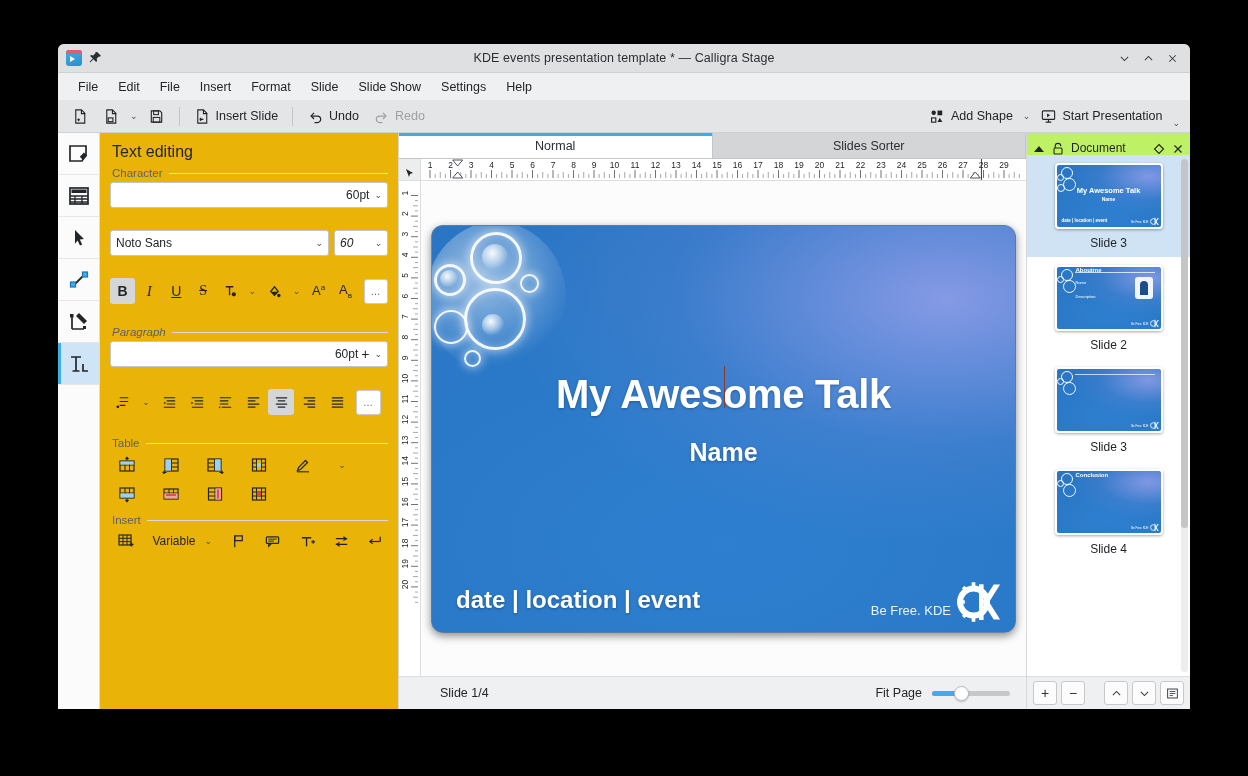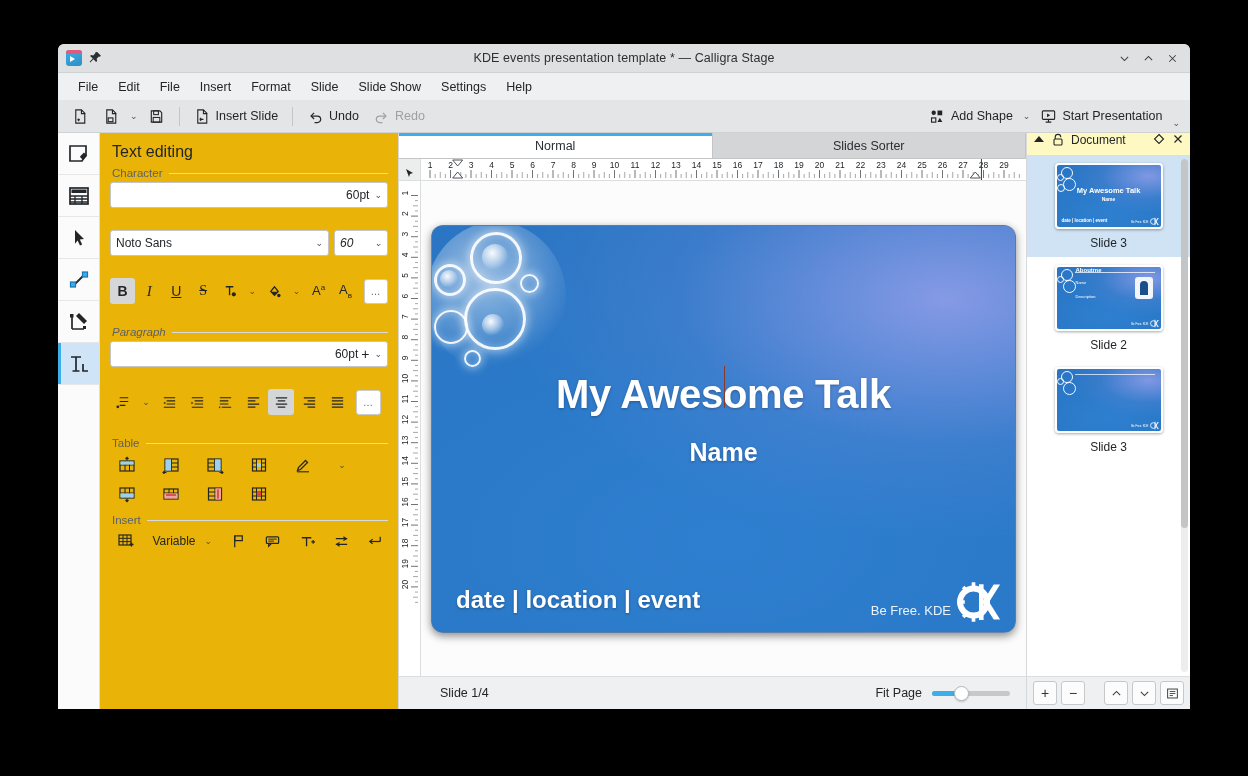--- a/index.html
+++ b/index.html
@@ -209,22 +209,22 @@
   }
   #slide-tag { position:absolute; right:64px; bottom:14px; color:#eaf2fb; font-size:13px; }
   #kde-logo { position:absolute; right:14px; bottom:8px; width:44px; height:44px; }
 
   
   #rightdock {
     width: 164px; flex:0 0 164px; background:#f3f4f5;
     border-left:1px solid #d7d8da; display:flex; flex-direction:column;
   }
   #rd-header {
-    height:22px; flex:0 0 22px; display:flex; align-items:flex-start; gap:7px;
-    padding: 0 6px; font-size:12px; color:#232629; background:#fef9c3;
+    height:22px; flex:0 0 22px; display:flex; align-items:flex-end; gap:7px;
+    padding: 0 6px; font-size:12px; color:#232629; background:#bef264;
   }
   #rd-header .rd-title { flex:1; }
   .rd-ic { cursor:pointer; display:flex; align-items:center; }
   #rd-list { flex:1; overflow:hidden; position:relative; background:#fff; }
   .sl-item { padding: 8px 0 4px 0; display:flex; flex-direction:column; align-items:center; cursor:pointer; }
   .sl-item.selected { background:#cfe3f5; }
   .sl-thumb {
     width:108px; height:66px; border-radius:4px; position:relative; overflow:hidden;
     border:2px solid #fff; box-shadow:0 1px 3px rgba(0,0,0,0.35);
     background:
@@ -1045,20 +1045,36 @@
             <svg style="position:absolute;right:2px;bottom:1px;width:9px;height:9px;" viewBox="0 0 48 48">
                 <g fill="#fff" opacity=".9">
                   <circle cx="18" cy="24" r="15" fill="none" stroke="#fff" stroke-width="5"></circle>
                   <path d="M24 4.5h5v39h-5zM28 24l12-19h7L35 24l12 19h-7z"></path>
                 </g>
               </svg>
           </div>
           <div class="sl-label">Slide 3</div>
         </div>
 
+        <div class="sl-item">
+          <div class="sl-thumb">
+            <div class="tb-bubble" style="left:4px;top:2px;width:12px;height:12px;"></div>
+            <div class="tb-bubble" style="left:0px;top:9px;width:7px;height:7px;"></div>
+            <div class="tb-bubble" style="left:6px;top:13px;width:13px;height:13px;"></div>
+            <div class="tb-title" style="left:19px;top:1px;font-size:6px;">Conclusion</div>
+            <div class="tb-title" style="right:12px;bottom:3px;font-size:2.8px;font-weight:normal;">Be Free. KDE</div>
+            <svg style="position:absolute;right:2px;bottom:1px;width:9px;height:9px;" viewBox="0 0 48 48">
+                <g fill="#fff" opacity=".9">
+                  <circle cx="18" cy="24" r="15" fill="none" stroke="#fff" stroke-width="5"></circle>
+                  <path d="M24 4.5h5v39h-5zM28 24l12-19h7L35 24l12 19h-7z"></path>
+                </g>
+              </svg>
+          </div>
+          <div class="sl-label">Slide 4</div>
+        </div>
 
         <div id="rd-scroll">
           <div id="rd-thumbpos"></div>
         </div>
       </div>
 
       <div id="rd-footer">
         <div class="rd-btn">+</div>
         <div class="rd-btn">−</div>
         <div class="rd-gap"></div>

